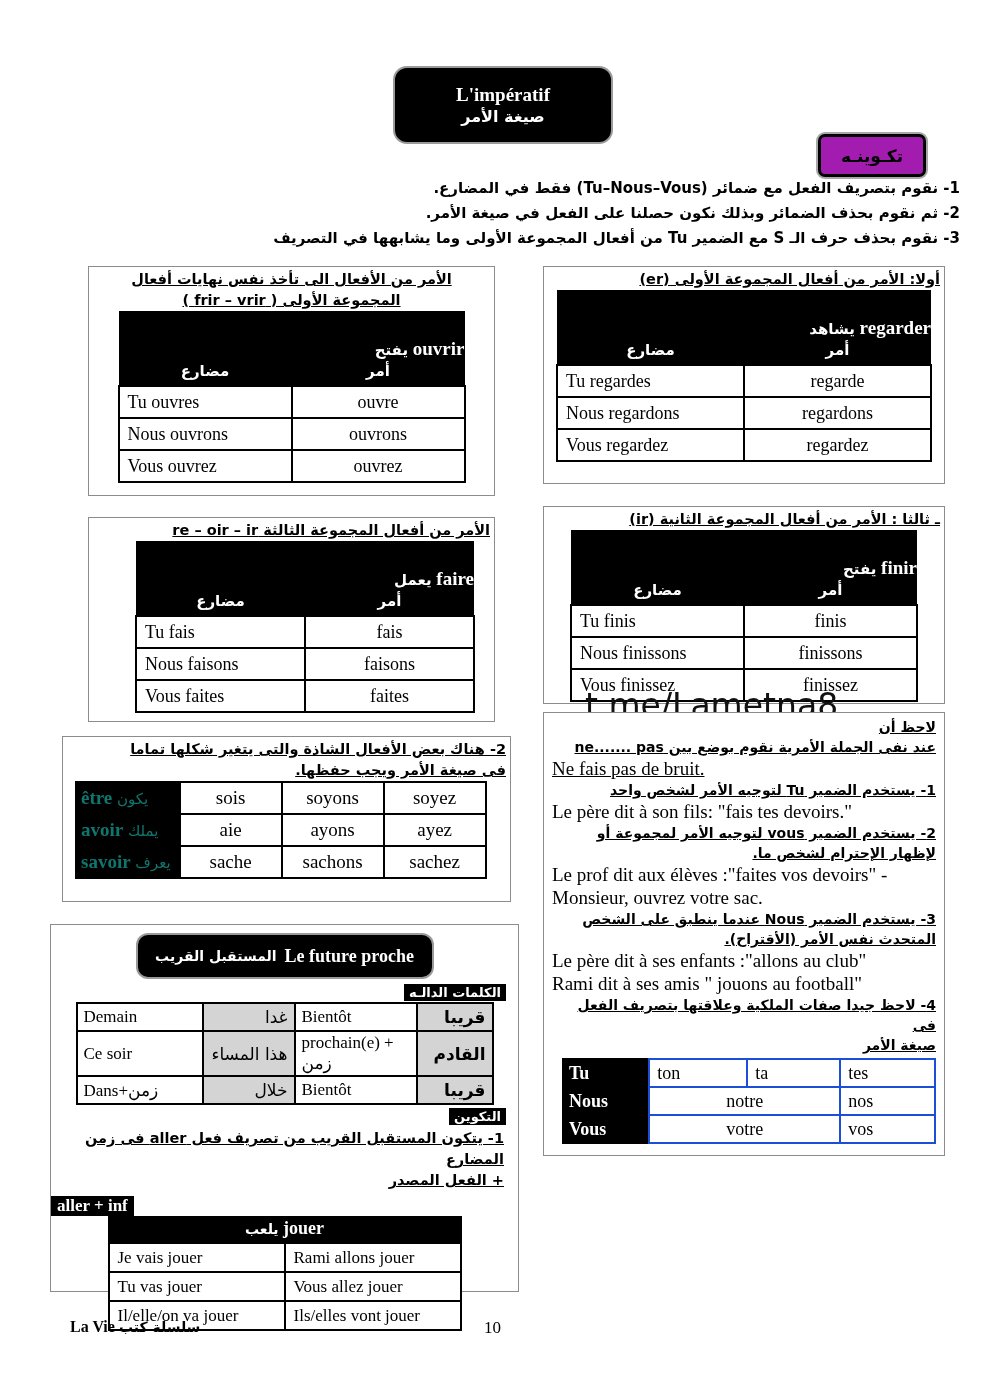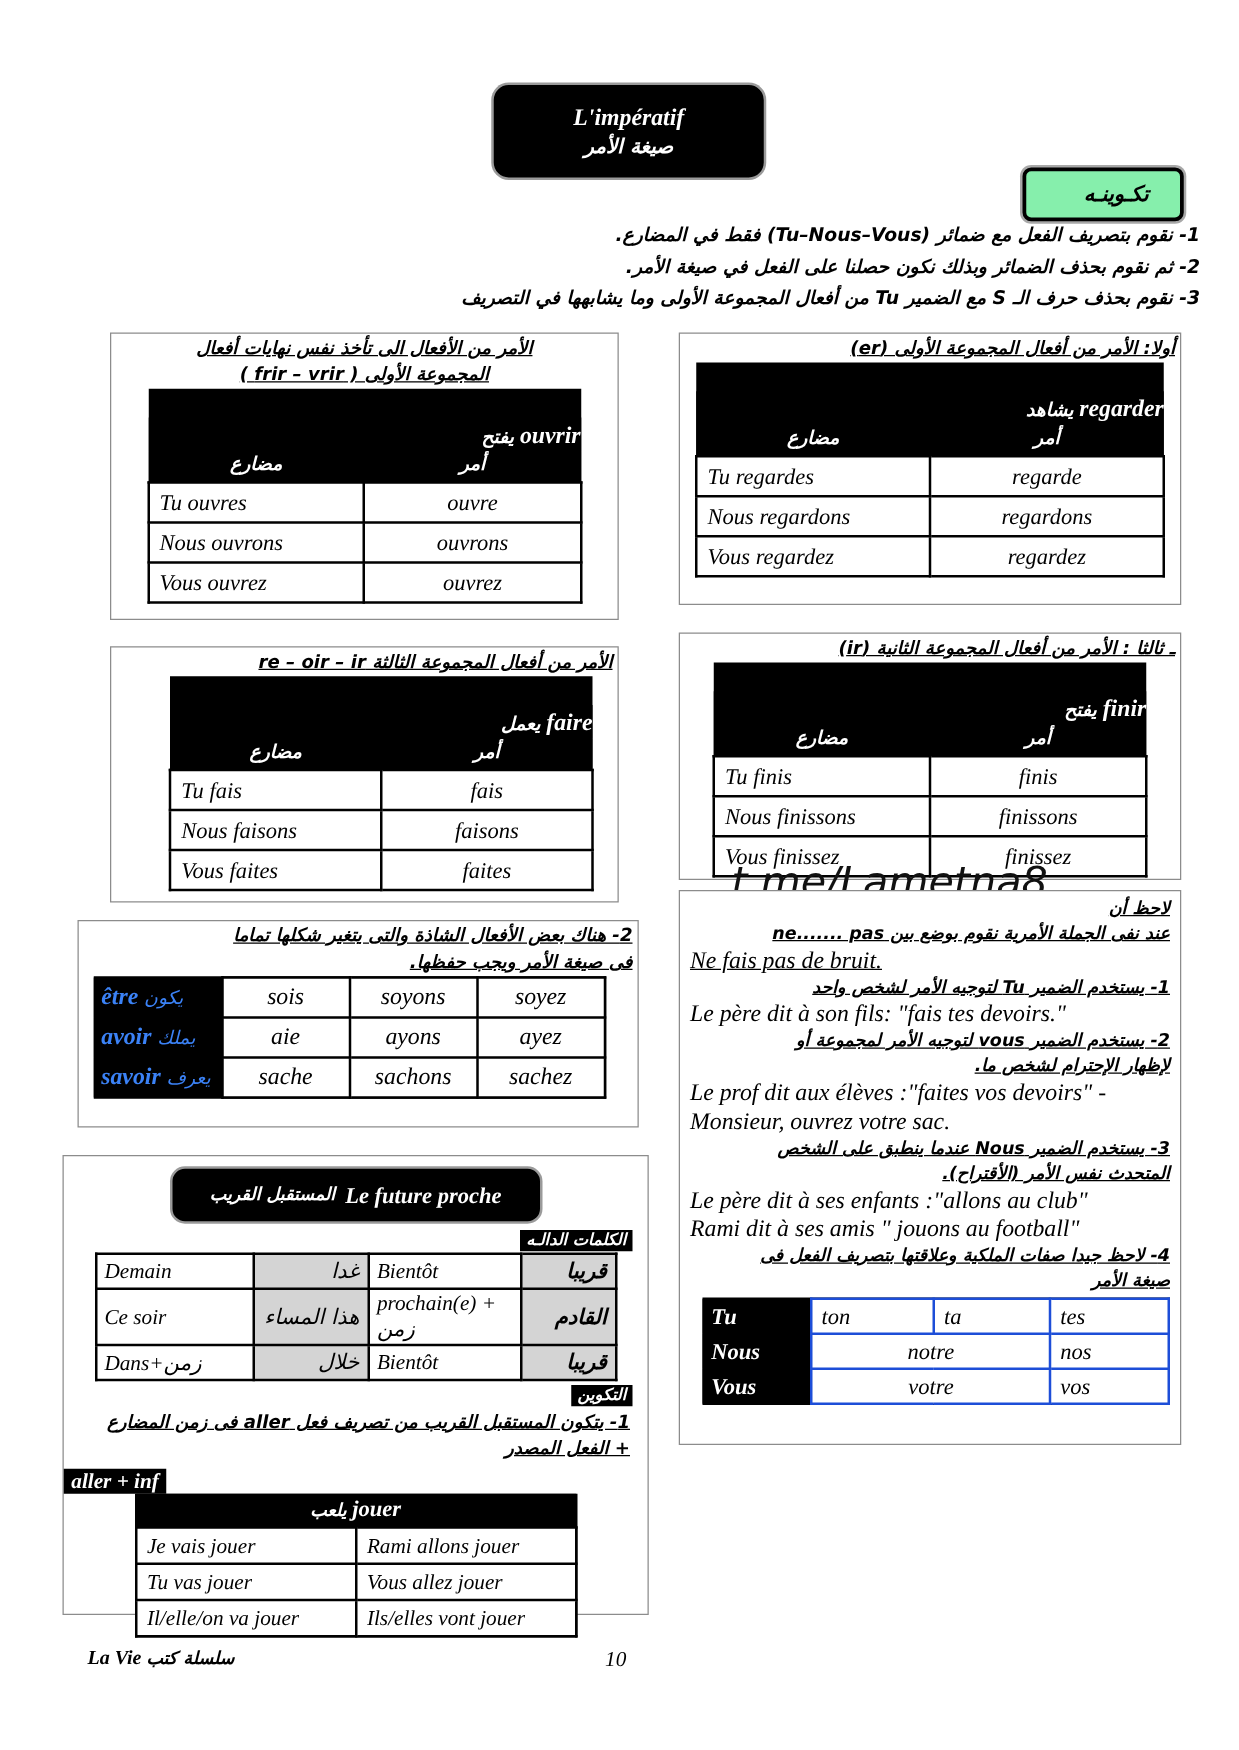--- a/index.html
+++ b/index.html
@@ -1,45 +1,44 @@
 <!DOCTYPE html>
 <html><head>
 <meta charset="utf-8">
 <style>
   html,body{margin:0;padding:0;}
   body{
     width:991px;height:1400px;background:#fff;
     font-family:"Liberation Serif",serif;color:#000;
     position:relative;overflow:hidden;
   }
-  .page{position:relative;width:991px;height:1400px;font-style:italic;}
+  .page{position:relative;width:991px;height:1400px;}
 
   
   .abs{position:absolute;}
   .u{text-decoration:underline;}
 
   
   #title-plaque{
     left:395px;top:68px;width:210px;height:68px;
     background:#000;color:#fff;border-radius:12px;
     border:3px solid #000;box-shadow:0 0 0 2px #9a9a9a;
     display:flex;flex-direction:column;align-items:center;justify-content:center;
   }
   #title-plaque .fr{font-size:19px;font-weight:bold;font-family:"Liberation Serif",serif;}
   #title-plaque .arx{font-size:16px;font-family:"DejaVu Sans",sans-serif;font-weight:bold;margin-top:1px;}
 
   
   #takwin-badge{
     left:818px;top:134px;width:102px;height:37px;
-    background:#86efac;border:3px solid #000;border-radius:7px;
+    background:#a21caf;border:3px solid #000;border-radius:7px;
     box-shadow:0 0 0 2px #a8a8a8;
     display:flex;align-items:center;justify-content:center;
     font-family:"DejaVu Sans",sans-serif;font-weight:bold;font-size:17px;
     letter-spacing:1px;
-    padding-left:21px;
   }
 
   
   #intro{left:30px;top:176px;width:930px;text-align:right;}
   #intro div{
     font-family:"DejaVu Sans",sans-serif;font-weight:bold;font-size:15px;
     line-height:25px;direction:rtl;white-space:nowrap;
   }
 
   
@@ -66,21 +65,21 @@
     flex:1;text-align:center;font-family:"DejaVu Sans",sans-serif;
     font-weight:bold;font-size:15px;padding:1px 0 5px 0;
   }
   .cell-l{text-align:left;}
   .cell-c{text-align:center;}
 
   
   table.irr{border-collapse:collapse;background:#000;}
   table.irr td{border:2px solid #000;font-size:19px;height:28px;padding:1px 6px;}
   table.irr td.lbl{
-    background:#000;color:#3b82f6;border:none;text-align:left;
+    background:#000;color:#0f766e;border:none;text-align:left;
     white-space:nowrap;padding-left:6px;padding-right:8px;
   }
   table.irr td.lbl .fv{font-family:"Liberation Serif",serif;font-weight:bold;font-size:19px;}
   table.irr td.lbl .av{font-family:"DejaVu Sans",sans-serif;font-size:15px;}
   table.irr td.val{background:#fff;color:#000;text-align:center;min-width:88px;}
 
   
   #fp-plaque{
     margin:10px auto 0 auto;width:290px;height:38px;
     background:#000;color:#fff;border-radius:10px;

